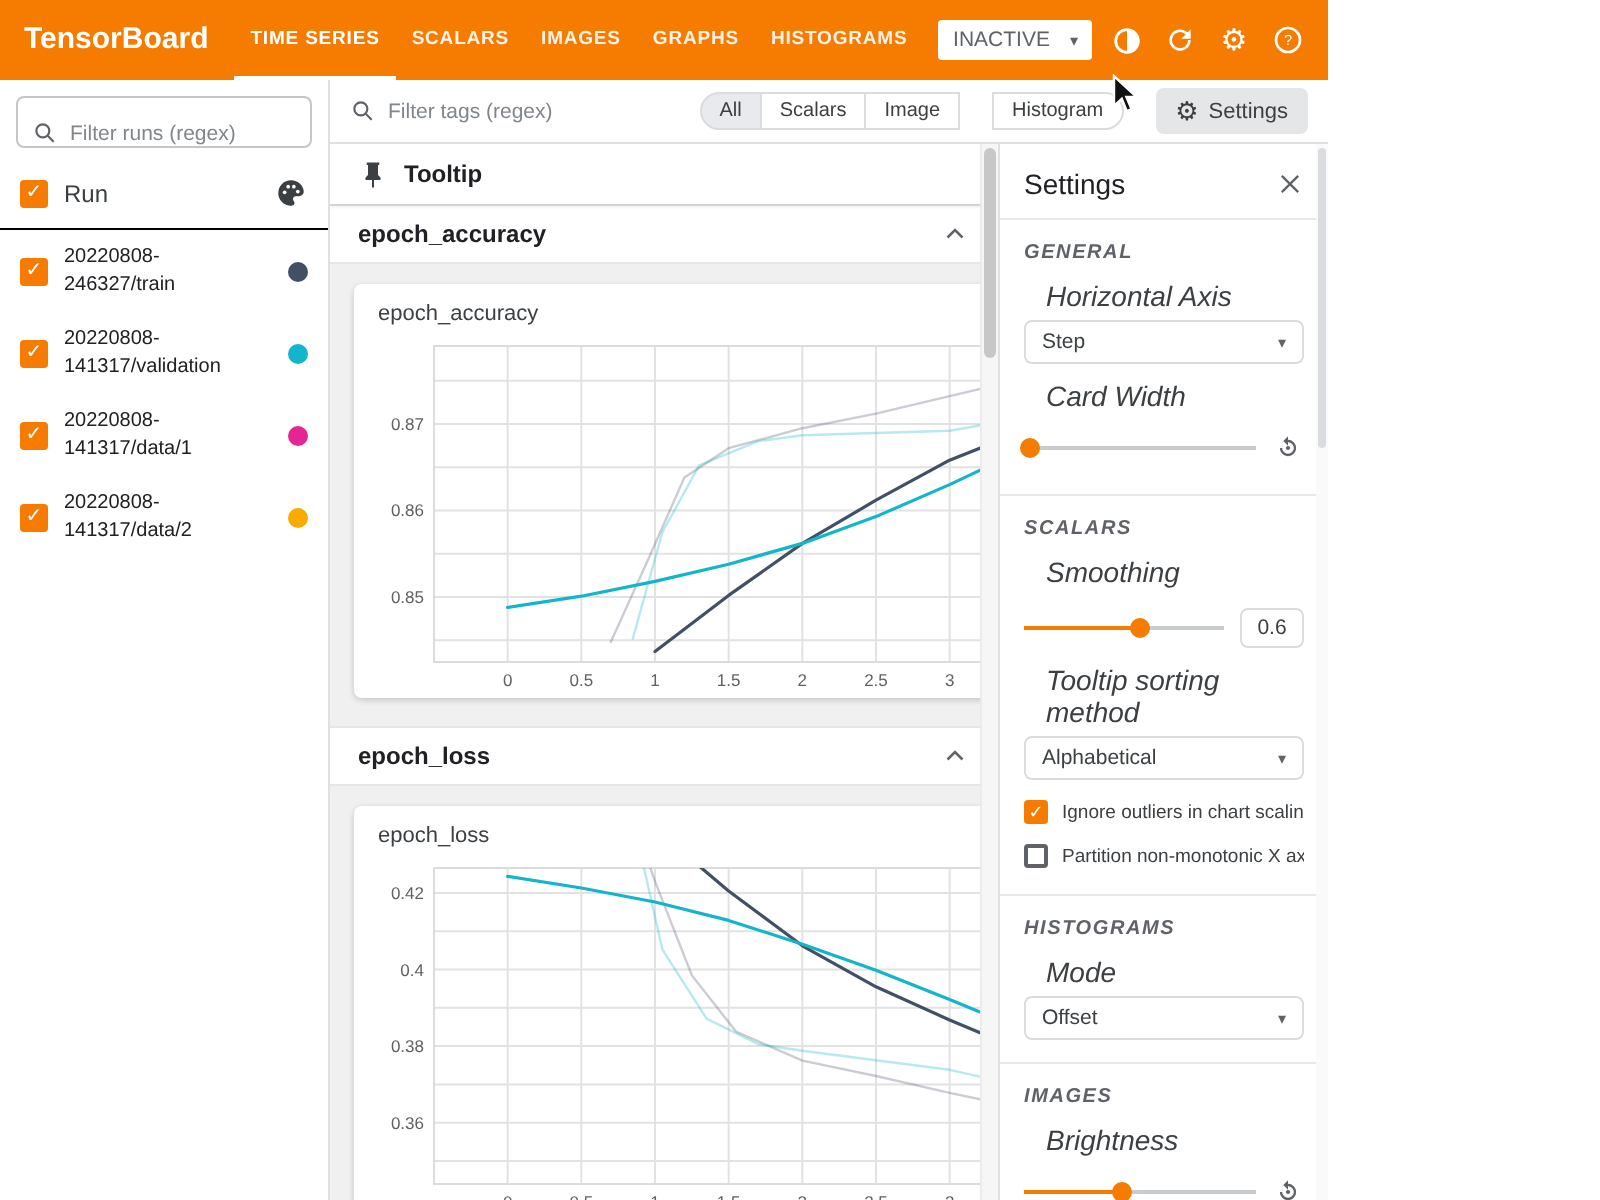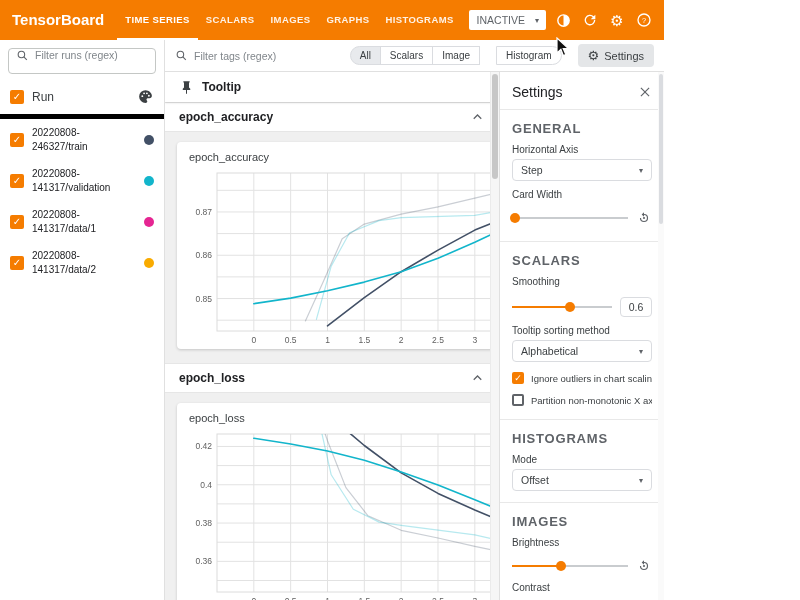--- a/index.html
+++ b/index.html
@@ -17,23 +17,23 @@
   .status-select { background:#fff; color:#5f6368; font-size:10.5px; padding:4px 7px 4px 8px; border-radius:2px; display:flex; align-items:center; gap:10px; min-width:72px; cursor:pointer; }
   .status-caret { font-size:8px; color:#5f6368; }
   .hicon { width:20px; height:20px; display:flex; align-items:center; justify-content:center; cursor:pointer; }
   .gear-glyph { font-size:15px; color:#fff; line-height:1; }
 
   
   .bodyrow { display:flex; height:560px; }
 
   
   .sidebar { width:165px; min-width:165px; background:#fff; border-right:1px solid #e0e0e0; padding-top:8px; }
-  .filter-runs { margin:0 8px 10px; border:1px solid #c4c7c5; border-radius:4px; height:26px; display:flex; align-items:flex-start; gap:6px; padding:0 7px; }
+  .filter-runs { margin:0 8px 10px; border:1px solid #c4c7c5; border-radius:4px; height:26px; display:flex; align-items:flex-end; gap:6px; padding:0 7px; }
   .ph { font-size:10.5px; color:#80868b; }
-  .run-header { display:flex; align-items:center; gap:8px; padding:4px 10px 9px; border-bottom:5px solid #000000; }
+  .run-header { display:flex; align-items:center; gap:8px; padding:4px 10px 9px; border-bottom:1px solid #000000; }
   .run-title { flex:1; font-size:12px; color:#3c4043; }
   .run-item { display:flex; align-items:center; gap:8px; padding:7px 10px; }
   .run-label { flex:1; font-size:10px; color:#202124; line-height:1.35; overflow-wrap:break-word; max-width:82px; }
   .run-dot { width:10px; height:10px; border-radius:50%; margin-left:auto; flex-shrink:0; }
   .cb { width:14px; height:14px; border-radius:2px; flex-shrink:0; position:relative; cursor:pointer; }
   .cb.checked { background:#f57c00; }
   .cb.checked::after { content:"\2713"; position:absolute; left:0; top:0; width:14px; height:14px; color:#fff; font-size:10px; line-height:14px; text-align:center; font-weight:bold; }
   .cb.un { border:2px solid #5f6368; background:#fff; }
 
   
@@ -63,22 +63,22 @@
   svg.chart { display:block; margin:2px 2px 4px 6px; }
 
   .main-scrollbar { position:absolute; right:0; top:0; bottom:0; width:9px; background:#f6f6f6; border-left:1px solid #ebebeb; z-index:3; }
   .main-scrollbar .sthumb { position:absolute; left:1px; right:1px; top:2px; height:105px; background:#c7c7c7; border-radius:4px; }
 
   
   .settings-panel { width:165px; min-width:165px; background:#fff; border-left:1px solid #e0e0e0; position:relative; overflow:hidden; }
   .sp-header { display:flex; align-items:center; justify-content:space-between; padding:12px 12px 9px; }
   .sp-title { font-size:14px; color:#202124; }
   .sp-section { padding:9px 12px 11px; border-top:1px solid #e8e8e8; }
-  .sec-heading { font-size:13px; letter-spacing:.8px; color:#5f6368; font-weight:bold; margin:2px 0 6px; }
-  .f-label { font-size:10px; color:#3c4043; margin:8px 0 4px; }
+  .sec-heading { font-size:10px; letter-spacing:.8px; color:#5f6368; font-weight:bold; margin:2px 0 6px;font-style:italic; }
+  .f-label { font-size:14px; color:#3c4043; margin:8px 11px 4px;font-style:italic; }
   .select { border:1px solid #dadce0; border-radius:4px; height:22px; display:flex; align-items:center; justify-content:space-between; padding:0 8px; font-size:10.5px; color:#3c4043; cursor:pointer; background:#fff; }
   .sel-caret { color:#5f6368; font-size:8px; }
   .slider-row { display:flex; align-items:center; gap:8px; margin:10px 0 4px; }
   .slider { position:relative; flex:1; height:12px; cursor:pointer; }
   .slider .track { position:absolute; top:5px; left:0; right:0; height:2px; background:#c9cccf; }
   .slider .fill { position:absolute; top:5px; left:0; height:2px; background:#f57c00; width:0; }
   .slider .thumb { position:absolute; top:1px; left:0; width:10px; height:10px; border-radius:50%; background:#f57c00; }
   .reset-btn { width:16px; height:16px; flex-shrink:0; display:flex; align-items:center; justify-content:center; cursor:pointer; }
   .value-box { width:32px; height:20px; border:1px solid #dadce0; border-radius:4px; font-size:10.5px; color:#3c4043; display:flex; align-items:center; justify-content:center; flex-shrink:0; }
   .cb-row { display:flex; align-items:center; gap:7px; margin:10px 0 2px; white-space:nowrap; overflow:hidden; }

